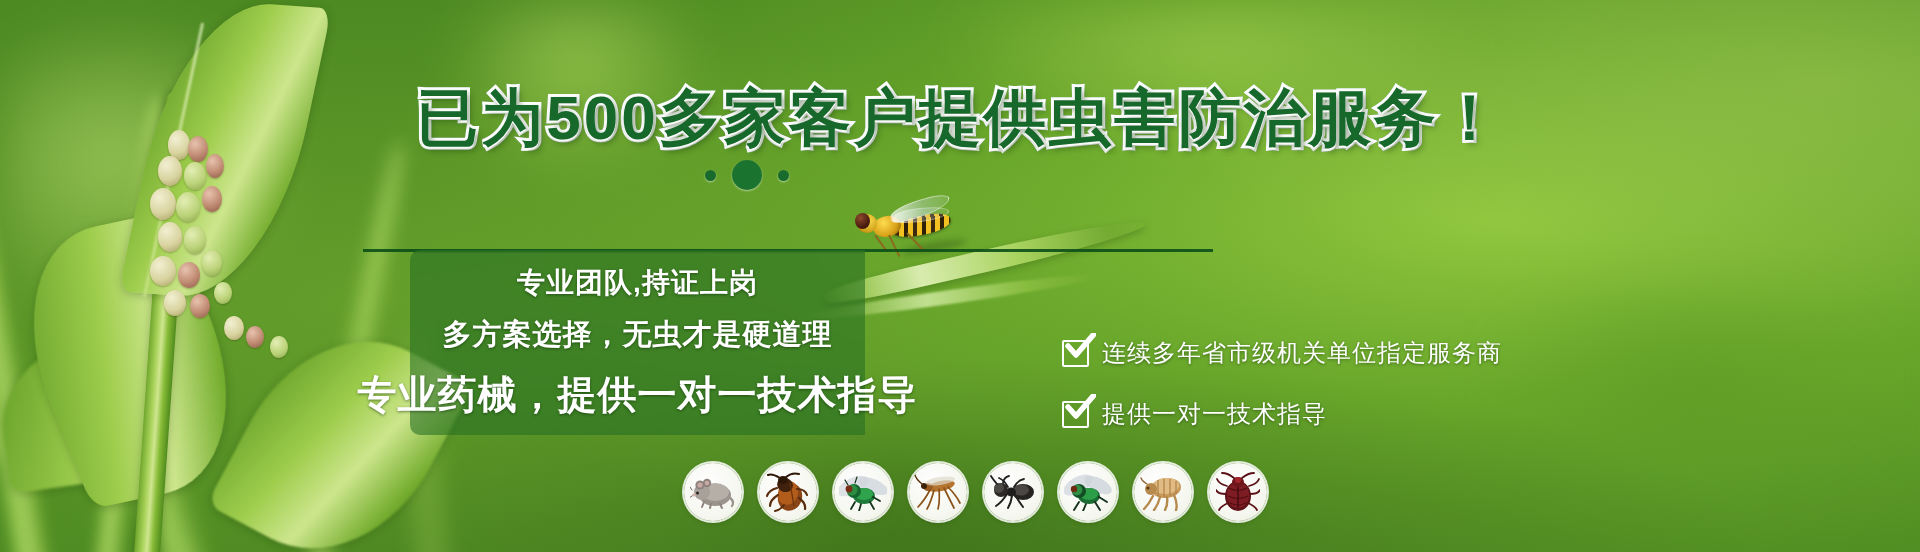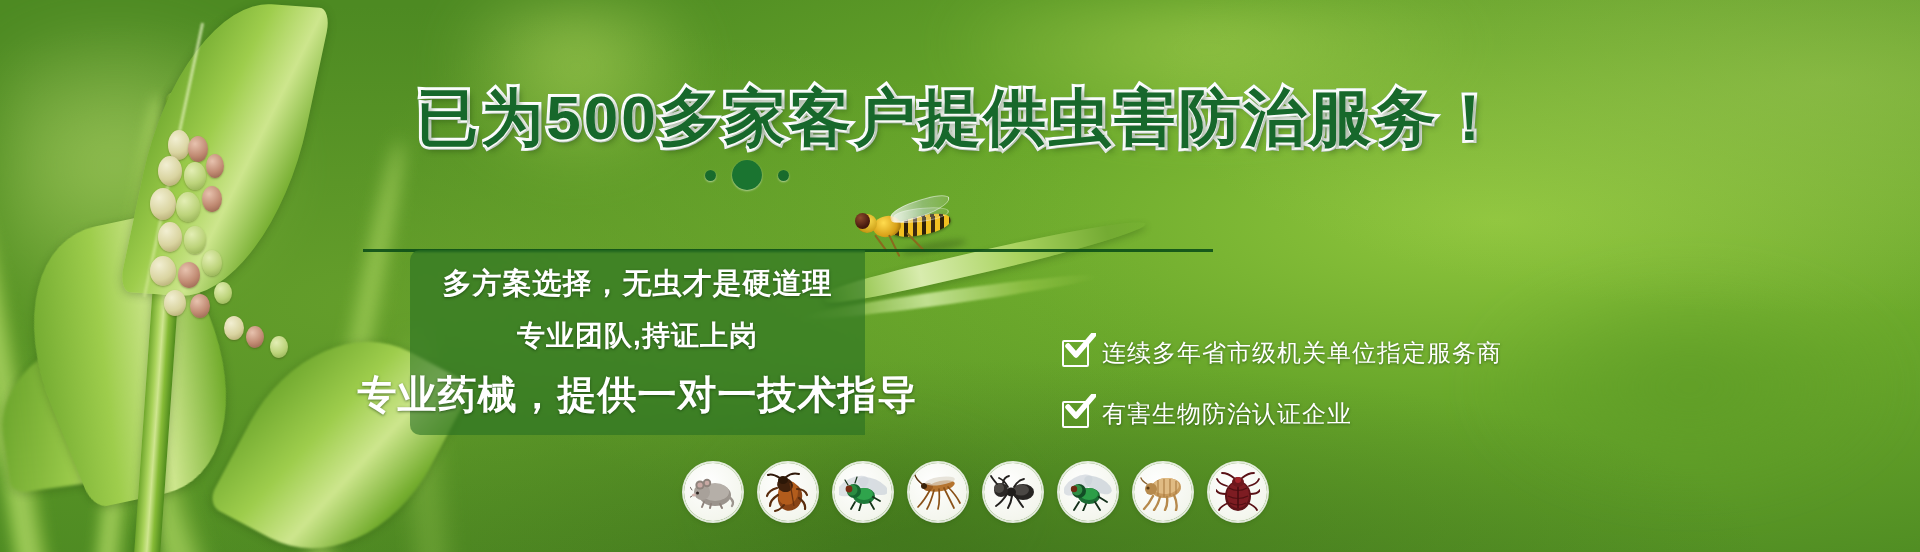--- a/index.html
+++ b/index.html
@@ -275,22 +275,22 @@
   <div class="dots">
     <span class="dot d1"></span>
     <span class="dot d2"></span>
     <span class="dot d3"></span>
   </div>
 
   <div class="rule"></div>
 
   <div class="panel"></div>
   <div class="panel-lines">
+    <div class="panel-line l1">专业团队,持证上岗</div>
     <div class="panel-line l2">多方案选择，无虫才是硬道理</div>
-    <div class="panel-line l1">专业团队,持证上岗</div>
     <div class="panel-line l3">专业药械，提供一对一技术指导</div>
   </div>
 
   <div class="checklist">
 
     <div class="check-item">
       <span class="check-box">
         <span class="bx"></span>
         <svg class="tick" viewBox="0 0 31 27" aria-hidden="true">
           <path d="M3 13 L11 22 L29 1" fill="none" stroke="#ffffff" stroke-width="5.5" stroke-linecap="round" stroke-linejoin="round"></path>
@@ -299,21 +299,21 @@
       <span class="check-label">连续多年省市级机关单位指定服务商</span>
     </div>
 
     <div class="check-item">
       <span class="check-box">
         <span class="bx"></span>
         <svg class="tick" viewBox="0 0 31 27" aria-hidden="true">
           <path d="M3 13 L11 22 L29 1" fill="none" stroke="#ffffff" stroke-width="5.5" stroke-linecap="round" stroke-linejoin="round"></path>
         </svg>
       </span>
-      <span class="check-label">有害生物防治认证企业</span>
+      <span class="check-label">提供一对一技术指导</span>
     </div>
 
   </div>
 
   <div class="pests">
 
     <span class="pest">
       <svg width="46" height="34" viewBox="0 0 46 34">
         <ellipse cx="25" cy="20" rx="16" ry="11" fill="#9a938c"></ellipse>
         <ellipse cx="25" cy="17" rx="14" ry="9" fill="#b5afa8"></ellipse>

